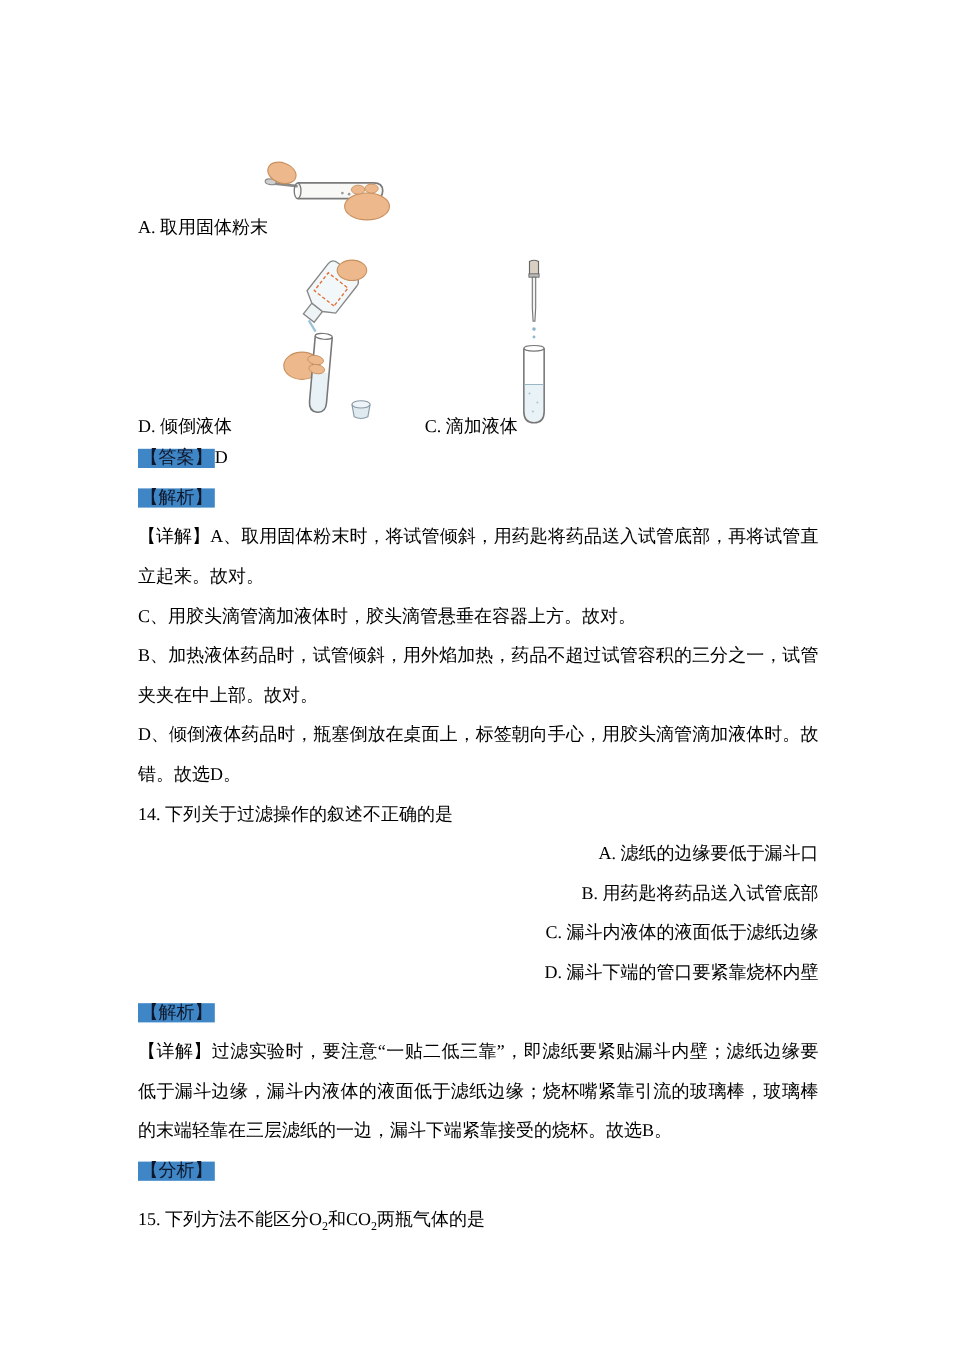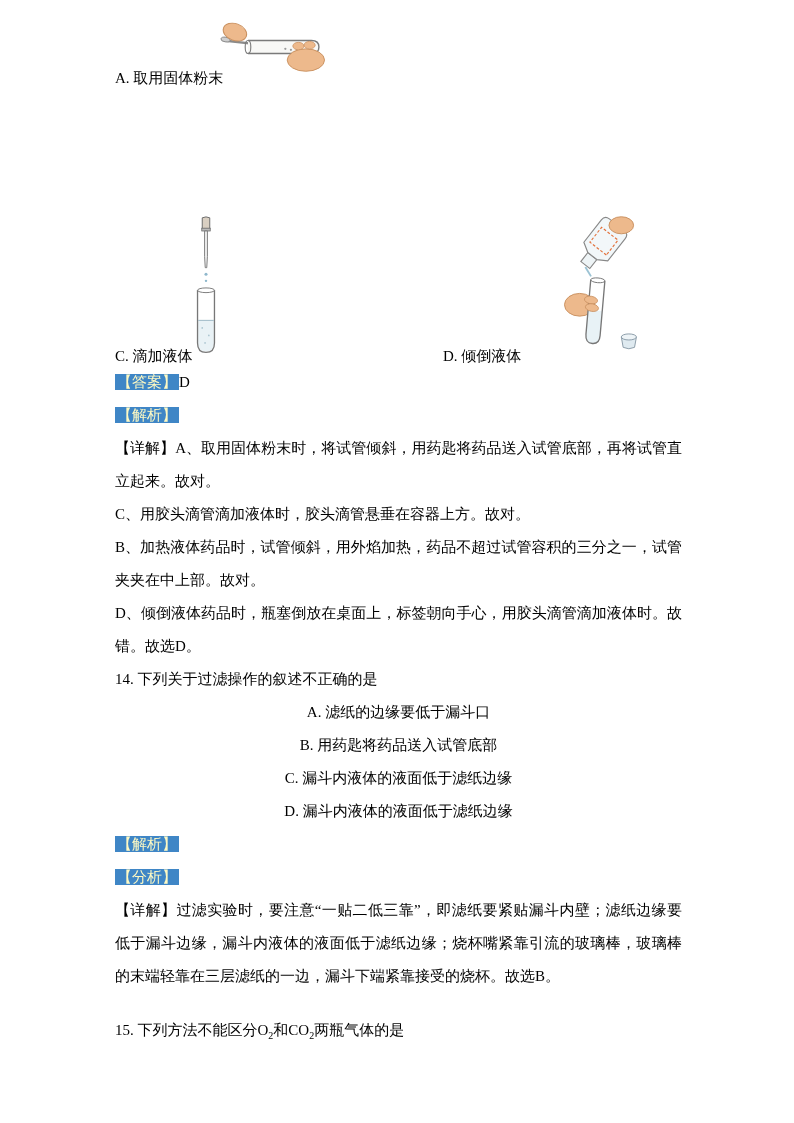--- a/index.html
+++ b/index.html
@@ -6,38 +6,38 @@
   html,body { background:#ffffff; }
   body {
     width:794px; height:1123px; position:relative; overflow:hidden;
     font-family:"Liberation Serif","DejaVu Serif",serif;
     color:#000;
   }
   .doc { position:absolute; left:115px; top:88px; width:567px; }
 
   
   .fig-row { display:flex; position:relative; }
-  .fig-row-1 { height:112px;flex-direction:column; }
+  .fig-row-1 { height:112px; }
   .fig-row-2 { height:152px; margin-top:14px; }
   .fig-cell { position:relative; }
   .cell-l { width:328px; }
   .cell-r { width:239px; }
   .fig-label { position:absolute; left:0; bottom:0; font-size:15px; line-height:20px; white-space:nowrap; }
   .fig-img { position:absolute; }
   .img-a { left:105px; bottom:12px; }
   .img-b { left:72px;  bottom:8px; }
   .img-c { left:75px;  bottom:8px; }
   .img-d { left:95px;  bottom:10px; }
 
   
   .line { font-size:15px; line-height:33px; text-align:justify; }
-  .line.nowrapline { text-align:center; }
-  .hl { background:#3f86c6; color:#fef9c3; padding:0 2px; }
+  .line.nowrapline { text-align:right; }
+  .hl { background:#3f86c6; color:#0f172a; padding:0 2px; }
   sub { font-size:10px; line-height:0; }
-  .q15 { margin-top:21px; }
+  .q15 { margin-top:8px; }
 </style>
 </head>
 <body>
 
 <div class="doc">
 
   <div class="fig-row fig-row-1">
     <div class="fig-cell cell-l">
       <svg class="fig-img img-a" width="112" height="58" viewBox="0 0 120 62">
         <line x1="4" y1="24" x2="58" y2="30" stroke="#8a8a8a" stroke-width="2.5"></line>
@@ -50,37 +50,20 @@
           <circle cx="82" cy="33" r="1.2" fill="#9a9a9a"></circle>
         <ellipse cx="92" cy="45" rx="20" ry="12" fill="#edb98c" stroke="#c9905f" stroke-width="1"></ellipse>
         <ellipse cx="84" cy="30" rx="6" ry="4" fill="#edb98c" stroke="#c9905f" stroke-width="0.8"></ellipse>
         <ellipse cx="96" cy="29" rx="6" ry="4" fill="#edb98c" stroke="#c9905f" stroke-width="0.8"></ellipse>
       </svg>
       <span class="fig-label">A. 取用固体粉末</span>
     </div>
   </div>
 
   <div class="fig-row fig-row-2">
-    <div class="fig-cell cell-l">
-      <svg class="fig-img img-c" width="32" height="143" viewBox="0 0 34 152">
-        <path d="M13 3 Q17 1 21 3 L21 15 L13 15 Z" fill="#d9cfc2" stroke="#666"></path>
-        <rect x="12.5" y="14" width="9" height="3" fill="#bbbbbb" stroke="#666" stroke-width="0.8"></rect>
-        <path d="M15.5 17 L18.5 17 L18.5 44 L17.8 56 L16.2 56 L15.5 44 Z" fill="#f2f2f2" stroke="#777" stroke-width="1"></path>
-        <circle cx="17" cy="63" r="1.6" fill="#8fb8cc"></circle>
-        <circle cx="17" cy="70" r="1.3" fill="#8fb8cc"></circle>
-        <path d="M8.7 112 L8.7 136 Q8.7 145 17 145 Q25.3 145 25.3 136 L25.3 112 Z" fill="#e9f2f6"></path>
-        <path d="M8 80 L8 136 Q8 146 17 146 Q26 146 26 136 L26 80" fill="none" stroke="#777" stroke-width="1.4"></path>
-        <ellipse cx="17" cy="80" rx="9" ry="2.5" fill="none" stroke="#777" stroke-width="1"></ellipse>
-        <line x1="8.7" y1="112" x2="25.3" y2="112" stroke="#9ab6c4" stroke-width="1"></line>
-        <circle cx="13" cy="120" r="0.9" fill="#aac4d0"></circle>
-          <circle cx="20" cy="128" r="0.9" fill="#aac4d0"></circle>
-          <circle cx="16" cy="136" r="0.9" fill="#aac4d0"></circle>
-      </svg>
-      <span class="fig-label">C. 滴加液体</span>
-    </div>
     <div class="fig-cell cell-r">
       <svg class="fig-img img-d" width="106" height="146" viewBox="0 0 112 154">
         <g transform="translate(50,58) rotate(-142)">
           <rect x="-6" y="0" width="12" height="12" fill="#eef4f6" stroke="#888" stroke-width="1.2"></rect>
           <path d="M-6 12 L-16 18 L-16 48 Q-16 54 -10 54 L10 54 Q16 54 16 48 L16 18 L6 12 Z" fill="#f2f7f9" stroke="#888" stroke-width="1.2"></path>
           <rect x="-11" y="22" width="22" height="20" fill="none" stroke="#e2703a" stroke-width="1.2" stroke-dasharray="3 2"></rect>
         </g>
         <ellipse cx="88" cy="16" rx="13" ry="9" fill="#edb98c" stroke="#c9905f"></ellipse>
         <line x1="50" y1="60" x2="56" y2="70" stroke="#9cc3d4" stroke-width="2"></line>
         <ellipse cx="44" cy="100" rx="16" ry="12" fill="#edb98c" stroke="#c9905f"></ellipse>
@@ -89,33 +72,50 @@
           <path d="M53 74 L53 132 Q53 141 60.5 141 Q68 141 68 132 L68 74" fill="none" stroke="#777" stroke-width="1.4"></path>
           <ellipse cx="60.5" cy="74" rx="7.5" ry="2.5" fill="none" stroke="#777" stroke-width="1"></ellipse>
         </g>
         <ellipse cx="56" cy="95" rx="7" ry="4" fill="#edb98c" stroke="#c9905f" stroke-width="0.8" transform="rotate(10 56 95)"></ellipse>
         <ellipse cx="57" cy="103" rx="7" ry="4" fill="#edb98c" stroke="#c9905f" stroke-width="0.8" transform="rotate(10 57 103)"></ellipse>
         <path d="M88 134 L90 145 Q96 148 102 145 L104 134" fill="#dfeaf0" stroke="#8899a6"></path>
         <ellipse cx="96" cy="134" rx="8" ry="3.2" fill="#eef4f7" stroke="#8899a6"></ellipse>
       </svg>
       <span class="fig-label">D. 倾倒液体</span>
     </div>
+    <div class="fig-cell cell-l">
+      <svg class="fig-img img-c" width="32" height="143" viewBox="0 0 34 152">
+        <path d="M13 3 Q17 1 21 3 L21 15 L13 15 Z" fill="#d9cfc2" stroke="#666"></path>
+        <rect x="12.5" y="14" width="9" height="3" fill="#bbbbbb" stroke="#666" stroke-width="0.8"></rect>
+        <path d="M15.5 17 L18.5 17 L18.5 44 L17.8 56 L16.2 56 L15.5 44 Z" fill="#f2f2f2" stroke="#777" stroke-width="1"></path>
+        <circle cx="17" cy="63" r="1.6" fill="#8fb8cc"></circle>
+        <circle cx="17" cy="70" r="1.3" fill="#8fb8cc"></circle>
+        <path d="M8.7 112 L8.7 136 Q8.7 145 17 145 Q25.3 145 25.3 136 L25.3 112 Z" fill="#e9f2f6"></path>
+        <path d="M8 80 L8 136 Q8 146 17 146 Q26 146 26 136 L26 80" fill="none" stroke="#777" stroke-width="1.4"></path>
+        <ellipse cx="17" cy="80" rx="9" ry="2.5" fill="none" stroke="#777" stroke-width="1"></ellipse>
+        <line x1="8.7" y1="112" x2="25.3" y2="112" stroke="#9ab6c4" stroke-width="1"></line>
+        <circle cx="13" cy="120" r="0.9" fill="#aac4d0"></circle>
+          <circle cx="20" cy="128" r="0.9" fill="#aac4d0"></circle>
+          <circle cx="16" cy="136" r="0.9" fill="#aac4d0"></circle>
+      </svg>
+      <span class="fig-label">C. 滴加液体</span>
+    </div>
   </div>
 
   <p class="line"><span class="hl">【答案】</span><span>D</span></p>
   <p class="line"><span class="hl">【解析】</span></p>
   <p class="line"><span>【详解】</span><span>A、取用固体粉末时，将试管倾斜，用药匙将药品送入试管底部，再将试管直立起来。故对。</span></p>
   <p class="line">C、用胶头滴管滴加液体时，胶头滴管悬垂在容器上方。故对。</p>
   <p class="line">B、加热液体药品时，试管倾斜，用外焰加热，药品不超过试管容积的三分之一，试管夹夹在中上部。故对。</p>
   <p class="line">D、倾倒液体药品时，瓶塞倒放在桌面上，标签朝向手心，用胶头滴管滴加液体时。故错。故选D。</p>
 
   <p class="line">14. 下列关于过滤操作的叙述不正确的是</p>
   <p class="line nowrapline">A. 滤纸的边缘要低于漏斗口</p>
   <p class="line nowrapline">B. 用药匙将药品送入试管底部</p>
   <p class="line nowrapline">C. 漏斗内液体的液面低于滤纸边缘</p>
-  <p class="line nowrapline">D. 漏斗内液体的液面低于滤纸边缘</p>
+  <p class="line nowrapline">D. 漏斗下端的管口要紧靠烧杯内壁</p>
   <p class="line"><span class="hl">【解析】</span></p>
+  <p class="line"><span>【详解】</span><span>过滤实验时，要注意“一贴二低三靠”，即滤纸要紧贴漏斗内壁；滤纸边缘要低于漏斗边缘，漏斗内液体的液面低于滤纸边缘；烧杯嘴紧靠引流的玻璃棒，玻璃棒的末端轻靠在三层滤纸的一边，漏斗下端紧靠接受的烧杯。故选B。</span></p>
   <p class="line"><span class="hl">【分析】</span></p>
-  <p class="line"><span>【详解】</span><span>过滤实验时，要注意“一贴二低三靠”，即滤纸要紧贴漏斗内壁；滤纸边缘要低于漏斗边缘，漏斗内液体的液面低于滤纸边缘；烧杯嘴紧靠引流的玻璃棒，玻璃棒的末端轻靠在三层滤纸的一边，漏斗下端紧靠接受的烧杯。故选B。</span></p>
 
   <p class="line q15"><span>15. 下列方法不能区分</span><span>O</span><sub>2</sub><span>和</span><span>CO</span><sub>2</sub><span>两瓶气体的是</span></p>
 
 </div>
 
 </body></html>

